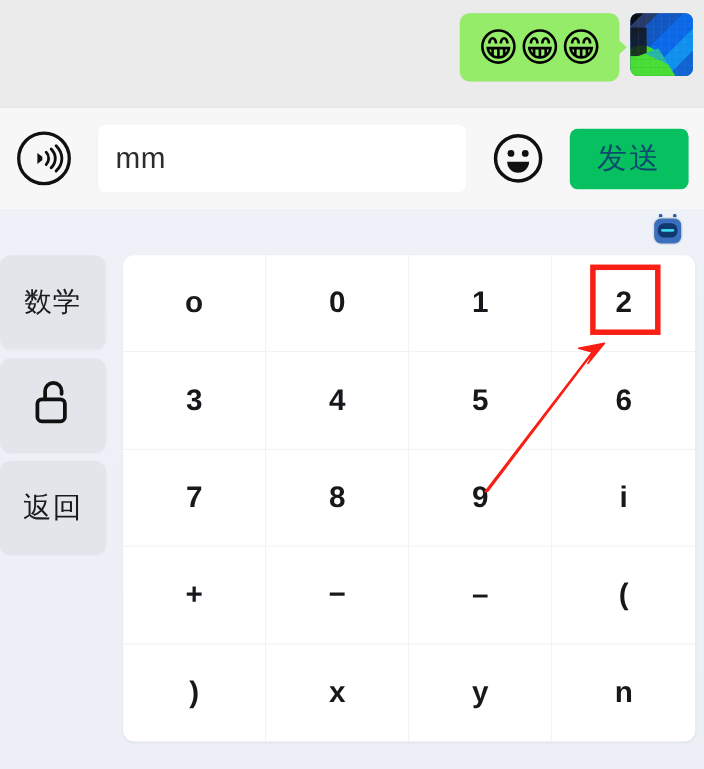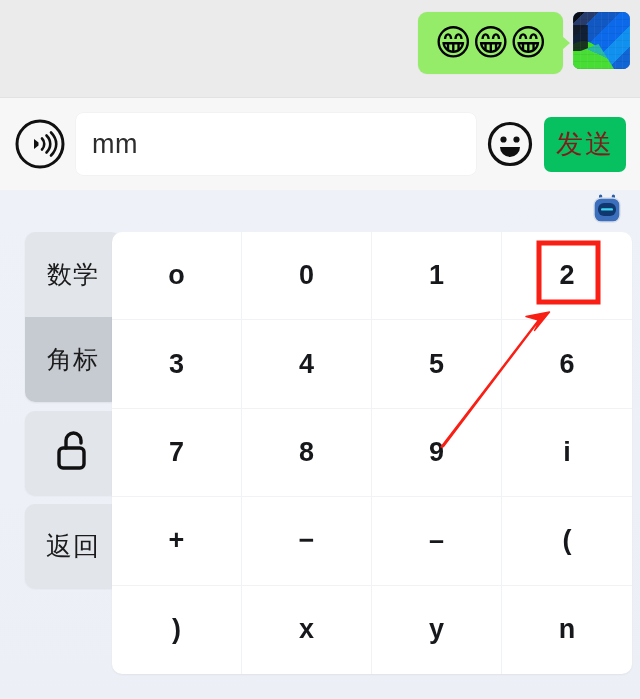--- a/index.html
+++ b/index.html
@@ -59,52 +59,52 @@
   .avatar .corner-green {
     position:absolute; left:0; bottom:0; width:72%; height:44%;
     background:linear-gradient(25deg,#47dd35 0 60%, #27b7a8 60% 100%);
     clip-path:polygon(0 40%, 62% 0, 100% 100%, 0 100%);
   }
 
   
   .input-bar {
     position:absolute; left:0; top:97px; width:640px; height:93px;
     background:#f7f7f7; border-top:1px solid #e2e2e2;
-    display:flex; align-items:center; padding:0 14px; gap:10px;
+    display:flex; align-items:center; padding:0 14px; gap:23px;
   }
   .icon-btn { flex:none; display:flex; align-items:center; justify-content:center; }
   .voice-icon { width:52px; height:52px; }
   .text-field {
     flex:1 1 auto; height:62px; background:#ffffff; border-radius:7px;
     display:flex; align-items:center; padding:0 16px;
     font-size:27px; color:#2d2d2d; letter-spacing:0.5px;
     box-shadow:0 0 0 0.5px rgba(0,0,0,0.04);
   }
   .smiley-icon { width:48px; height:48px; }
   .send-btn {
-    flex:none; background:#07c160; color:#7f1d1d; border:none;
-    border-radius:7px; height:55px; padding:0 12px;
+    flex:none; background:#07c160; color:#0c4a6e; border:none;
+    border-radius:7px; height:55px; padding:0 25px;
     font-size:27px; font-family:inherit; letter-spacing:2px;
     display:flex; align-items:center; justify-content:center; cursor:pointer;
   }
 
   
   .kb-panel {
     position:absolute; left:0; top:190px; width:640px; height:509px;
     background:linear-gradient(180deg,#eef2f8 0%, #edf0f6 55%, #eceff5 100%);
   }
   .kb-topbar {
     position:absolute; left:0; top:0; width:640px; height:42px;
     display:flex; align-items:center; justify-content:flex-end; padding-right:16px;
   }
   .mascot { width:34px; height:30px; }
 
   
   .sidebar {
-    position:absolute; left:25px; top:42px; width:96px;
+    position:absolute; left:0; top:42px; width:96px;
   }
   .side-group {
     border-radius:10px; overflow:hidden;
     box-shadow:0 1px 2px rgba(40,50,70,0.07);
   }
   .side-item {
     height:85px; display:flex; align-items:center; justify-content:center;
     background:#e2e5ea; color:#1b1b1b; font-size:25px; letter-spacing:1px;
     cursor:pointer;
   }
@@ -193,21 +193,20 @@
           <rect x="4" y="4" width="26" height="24" rx="7" fill="#3b6fbd" stroke="#d8dde6" stroke-width="1.4"></rect>
           <rect x="8" y="9" width="18" height="13" rx="6" fill="#10386f"></rect>
           <rect x="11" y="14.2" width="12" height="2.4" rx="1.2" fill="#3fd4f2"></rect>
         </svg>
       </span>
     </div>
 
     <div class="sidebar">
       <div class="side-group">
         <div class="side-item">数学</div>
-        <div class="side-item active">角标</div>
       </div>
 
       <div class="side-single">
         <span>
           <svg class="lock-icon" viewBox="0 0 40 46" fill="none">
             <rect x="6" y="21" width="25" height="20" rx="4" stroke="#101010" stroke-width="3.4"></rect>
             <path d="M13 21 L13 13.5 A7.5 7.5 0 0 1 28 13.5 L28 16" stroke="#101010" stroke-width="3.4" stroke-linecap="round"></path>
           </svg>
         </span>
       </div>

